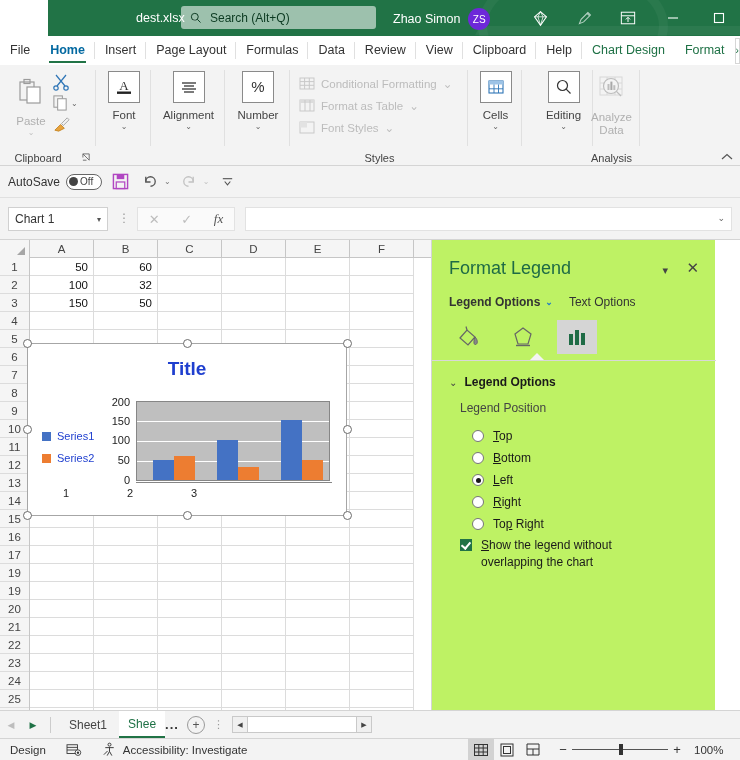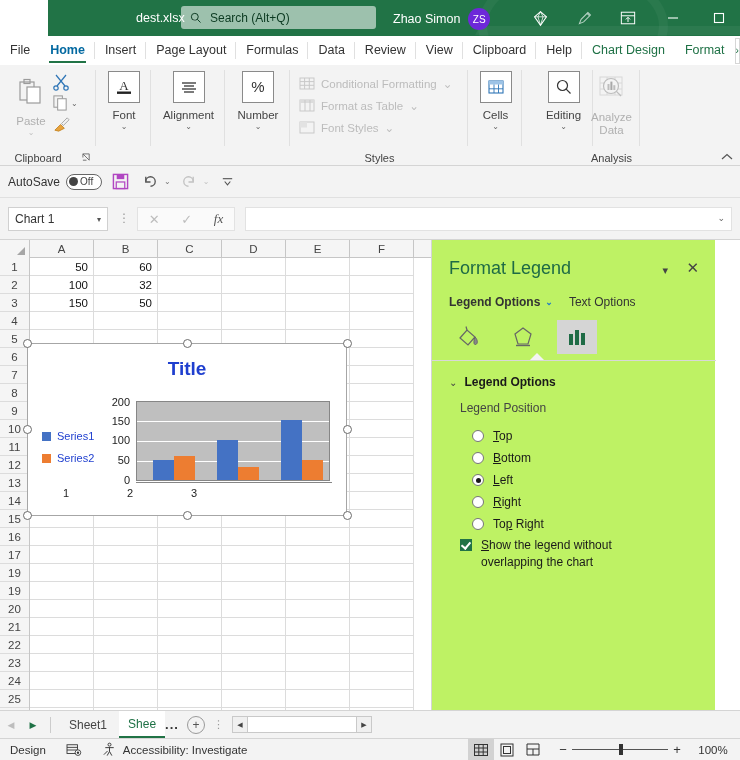--- a/index.html
+++ b/index.html
@@ -228,21 +228,21 @@
               background:#f3f3f3; border-top:1px solid #d4d4d4;
               display:flex; align-items:center; font-size:11.5px; color:#333; }
   .sb-item{ display:flex; align-items:center; gap:6px; padding:0 10px; height:22px; }
   .sb-right{ margin-left:auto; display:flex; align-items:center; height:22px; }
   .viewbtn{ width:26px;height:22px; display:flex;align-items:center;justify-content:center; }
   .viewbtn.sel{ background:#d2d2d2; }
   .zoomslider{ display:flex; align-items:center; gap:0; margin:0 8px; }
   .zs-track{ width:96px; height:1px; background:#555; position:relative; }
   .zs-thumb{ position:absolute; left:47px; top:-5px; width:4px; height:11px; background:#333; }
   .zs-sign{ width:18px; text-align:center; color:#333; font-size:13px; }
-  .zoomval{ width:46px; text-align:center; padding-right:8px; }
+  .zoomval{ width:46px; text-align:left; padding-right:8px; }
 </style>
 </head>
 <body>
 
 <div id="app">
 
   <div class="titlebar">
     <div class="tb-watermark"></div>
     <div class="tb-watermark2"></div>
 

